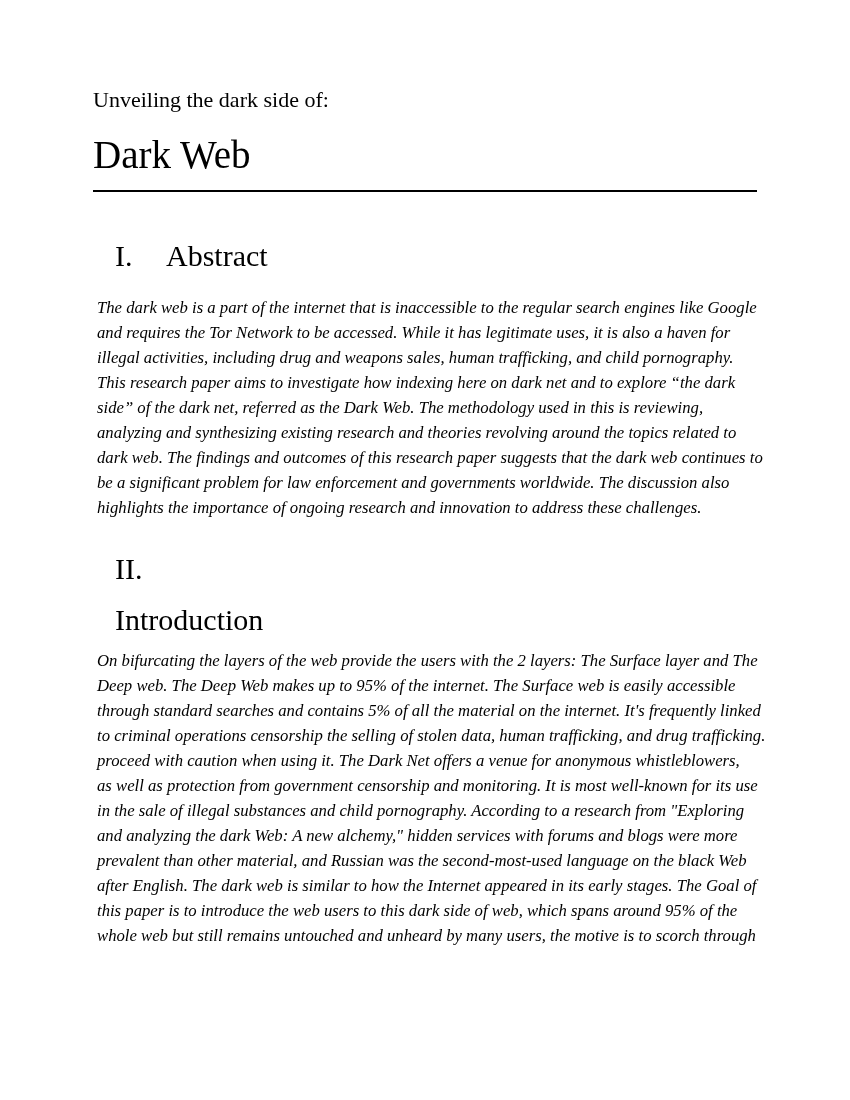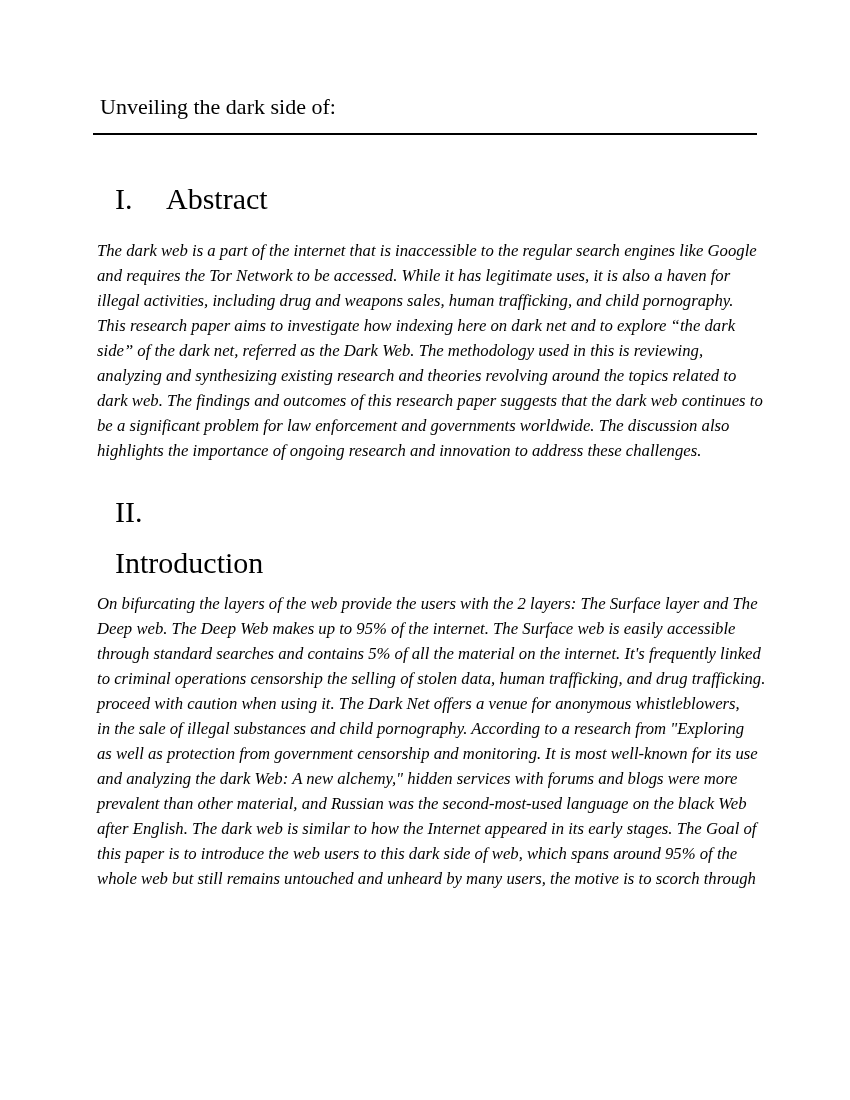--- a/index.html
+++ b/index.html
@@ -16,21 +16,21 @@
     color: #000000;
     font-family: "Liberation Serif", "DejaVu Serif", serif;
     box-sizing: border-box;
     padding: 87px 93px 0 93px;
     overflow: hidden;
   }
   .subtitle {
     font-size: 22px;
     line-height: 25px;
     font-weight: normal;
-    margin: 7px;
+    margin: 0;
   }
   .doc-title {
     font-size: 39px;
     line-height: 43px;
     font-weight: normal;
     margin: 21px 0 0 0;
   }
   .authors {
     margin-top: 20px;
   }
@@ -82,20 +82,21 @@
     white-space: nowrap;
   }
 </style>
 </head>
 <body>
 
 <div class="page">
 
   <div class="subtitle">Unveiling the dark side of:</div>
 
+  <h1 class="doc-title">Dark Web</h1>
 
 
   <div class="divider"></div>
 
   <div class="section-heading heading-abstract">
     <span class="heading-numeral">I.</span>
     <span class="heading-label">Abstract</span>
   </div>
 
   <div class="para para-abstract">
@@ -114,22 +115,22 @@
     <span class="heading-numeral">II.</span>
     <span class="heading-label">Introduction</span>
   </div>
 
   <div class="para para-introduction">
       <div class="line">On bifurcating the layers of the web provide the users with the 2 layers: The Surface layer and The</div>
       <div class="line">Deep web. The Deep Web makes up to 95% of the internet. The Surface web is easily accessible</div>
       <div class="line">through standard searches and contains 5% of all the material on the internet. It's frequently linked</div>
       <div class="line">to criminal operations censorship the selling of stolen data, human trafficking, and drug trafficking.</div>
       <div class="line">proceed with caution when using it. The Dark Net offers a venue for anonymous whistleblowers,</div>
+      <div class="line">as well as protection from government censorship and monitoring. It is most well-known for its use</div>
       <div class="line">in the sale of illegal substances and child pornography. According to a research from "Exploring</div>
-      <div class="line">as well as protection from government censorship and monitoring. It is most well-known for its use</div>
       <div class="line">and analyzing the dark Web: A new alchemy," hidden services with forums and blogs were more</div>
       <div class="line">prevalent than other material, and Russian was the second-most-used language on the black Web</div>
       <div class="line">after English. The dark web is similar to how the Internet appeared in its early stages. The Goal of</div>
       <div class="line">this paper is to introduce the web users to this dark side of web, which spans around 95% of the</div>
       <div class="line">whole web but still remains untouched and unheard by many users, the motive is to scorch through</div>
     </div>
 
 </div>
 
 </body></html>

